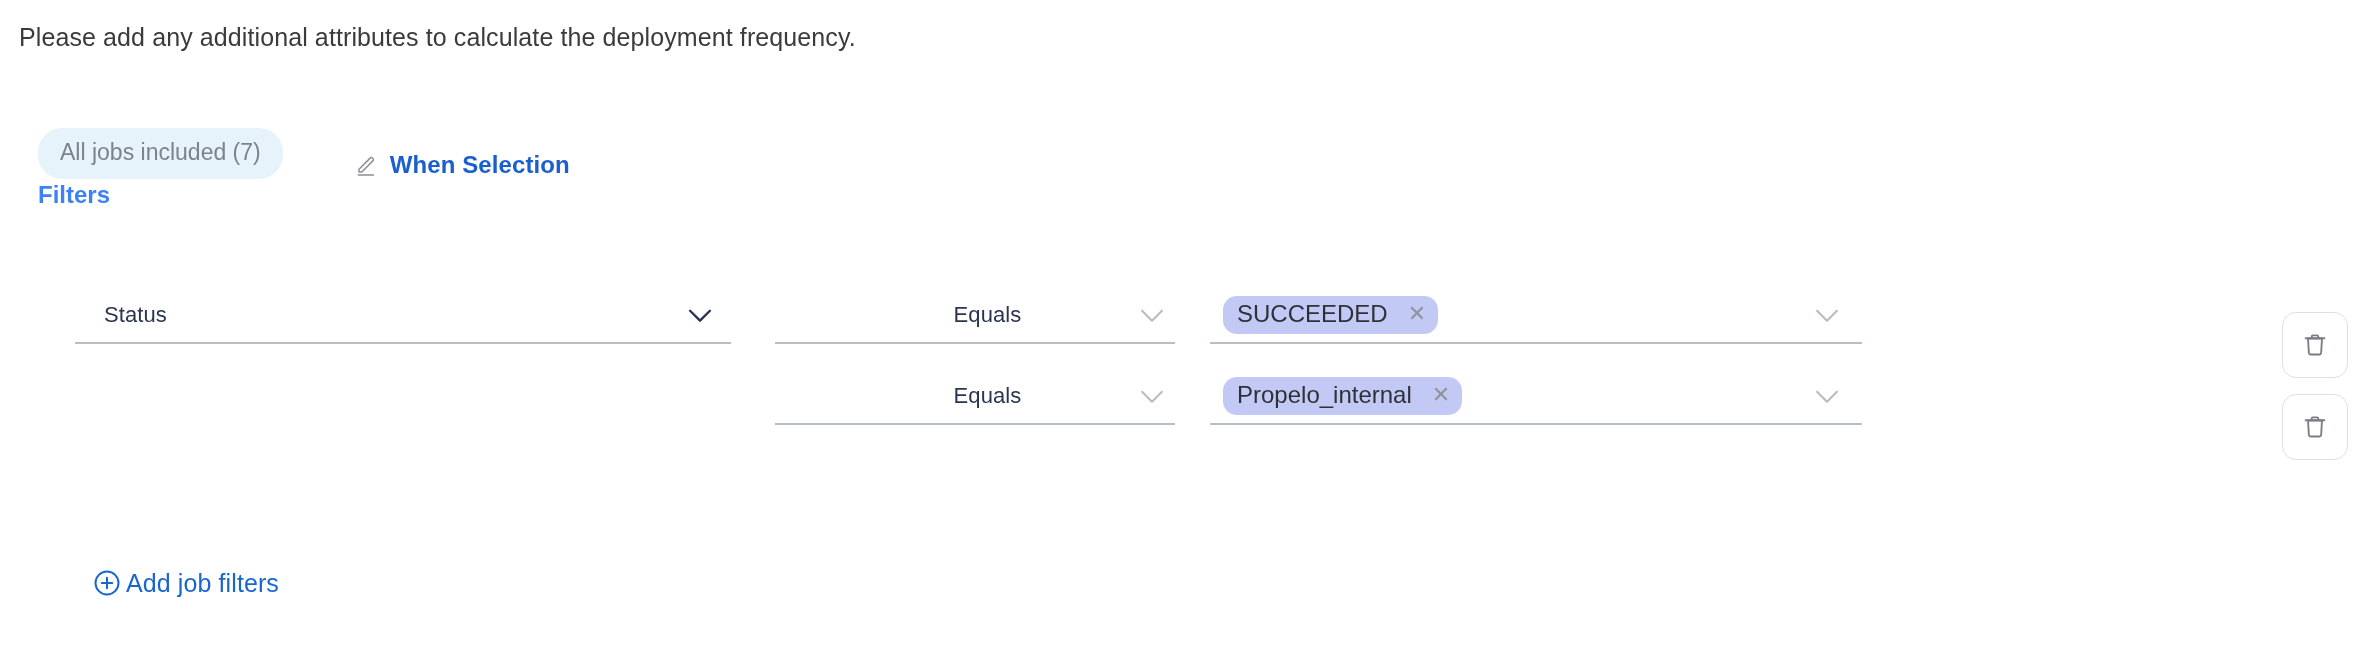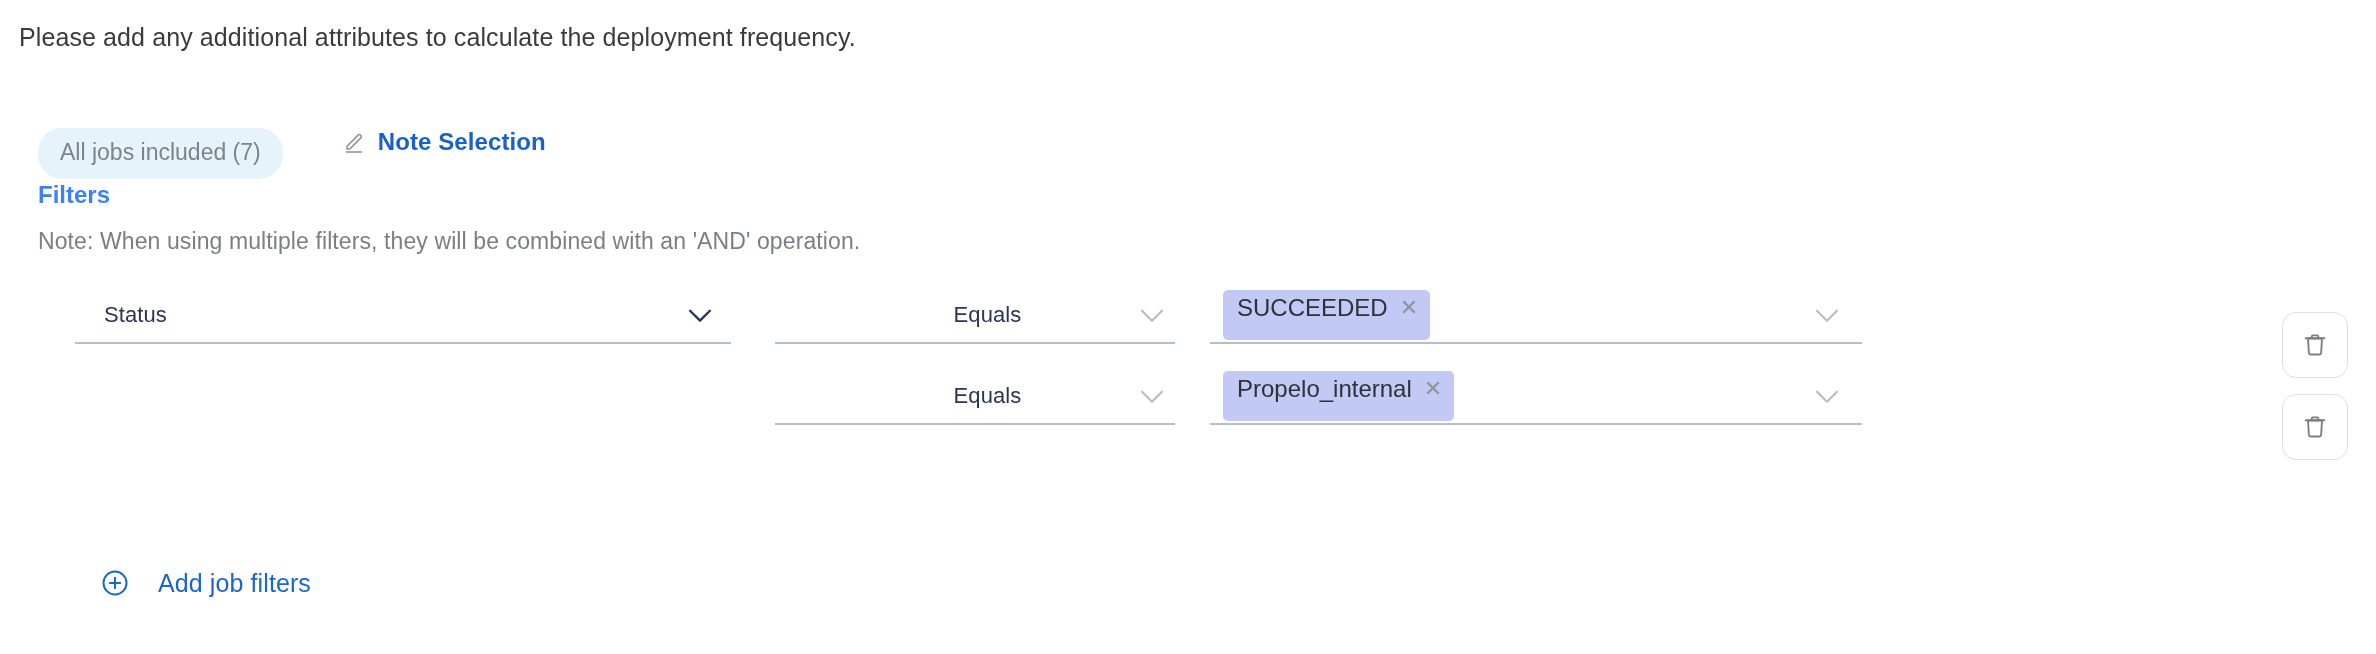--- a/index.html
+++ b/index.html
@@ -18,21 +18,21 @@
     position:absolute;left:19px;top:22px;
     font-size:25px;line-height:30px;
     color:#3b3b3b;
     letter-spacing:.1px;
     white-space:nowrap;
   }
 
   
   .selection-row{
     position:absolute;left:38px;top:128px;
-    display:flex;align-items:flex-start;gap:0px;
+    display:flex;align-items:flex-end;gap:12px;
   }
   .jobs-pill{
     background:#e7f3fb;
     color:#7c838c;
     font-size:23px;
     line-height:1;
     padding:13px 22px 15px 22px;
     border-radius:24px;
     white-space:nowrap;
   }
@@ -88,24 +88,24 @@
   }
 
   .field-attr{left:75px;width:656px;padding-left:29px;}
   .field-attr .chev{right:14px;}
   .field-op{left:775px;width:400px;padding-left:25px;justify-content:center;}
   .field-op .chev{right:6px;}
   .field-val{left:1210px;width:652px;padding-left:13px;}
   .field-val .chev{right:18px;}
 
   .chip{
-    display:inline-flex;align-items:center;gap:12px;
+    display:inline-flex;align-items:center;gap:20px;
     background:#c2c9f5;
-    border-radius:5px;
-    padding:6px 12px 20px 14px;
+    border-radius:14px;
+    padding:6px 12px 8px 14px;
     font-size:24px;
     color:#2e3238;
     line-height:1;
     white-space:nowrap;
   }
   .chip .chip-x{
     font-size:22px;color:#8f949b;line-height:1;
     display:inline-block;
     cursor:pointer;
   }
@@ -118,22 +118,22 @@
     border-radius:14px;
     background:#fff;
     display:flex;align-items:center;justify-content:center;
     cursor:pointer;
     box-sizing:border-box;
   }
   .del-btn svg{width:30px;height:30px;display:block;}
 
   
   .add-filters{
-    position:absolute;left:100px;top:568px;
-    display:flex;align-items:center;gap:28px;
+    position:absolute;left:92px;top:568px;
+    display:flex;align-items:center;gap:4px;
     cursor:pointer;
   }
   .add-filters .plus{width:30px;height:30px;display:block;flex:none;}
   .add-filters .label{
     color:#1a66d0;font-size:25px;letter-spacing:.1px;
     white-space:nowrap;
   }
 </style>
 </head>
 <body>
@@ -145,26 +145,25 @@
   <div class="selection-row">
     <div class="jobs-pill">All jobs included (7)</div>
 
     <div class="edit-selection">
       <span class="pencil">
         <svg viewBox="0 0 24 24" fill="none" xmlns="http://www.w3.org/2000/svg">
           <path d="M4 16.2 15.1 5.1a1.6 1.6 0 0 1 2.3 0l.5.5a1.6 1.6 0 0 1 0 2.3L6.8 19H4v-2.8Z" stroke="#8b9098" stroke-width="1.5" stroke-linejoin="round"></path>
           <path d="M3.4 22h15" stroke="#8b9098" stroke-width="1.6" stroke-linecap="round"></path>
         </svg>
       </span>
-      <span class="label">Note Selection</span>
+      <span class="label">When Selection</span>
     </div>
   </div>
 
   <div class="filters-title">Filters</div>
-  <div class="filters-note">Note: When using multiple filters, they will be combined with an 'AND' operation.</div>
 
   <div class="filter-row r0">
     <div class="field field-attr">
       <span class="ftext">Status</span>
       <span class="chev">
         <svg viewBox="0 0 24 24" fill="none" xmlns="http://www.w3.org/2000/svg">
           <path d="M5 9l7 7 7-7" stroke="#2b3553" stroke-width="1.7" stroke-linecap="round" stroke-linejoin="round"></path>
         </svg>
       </span>
     </div>

